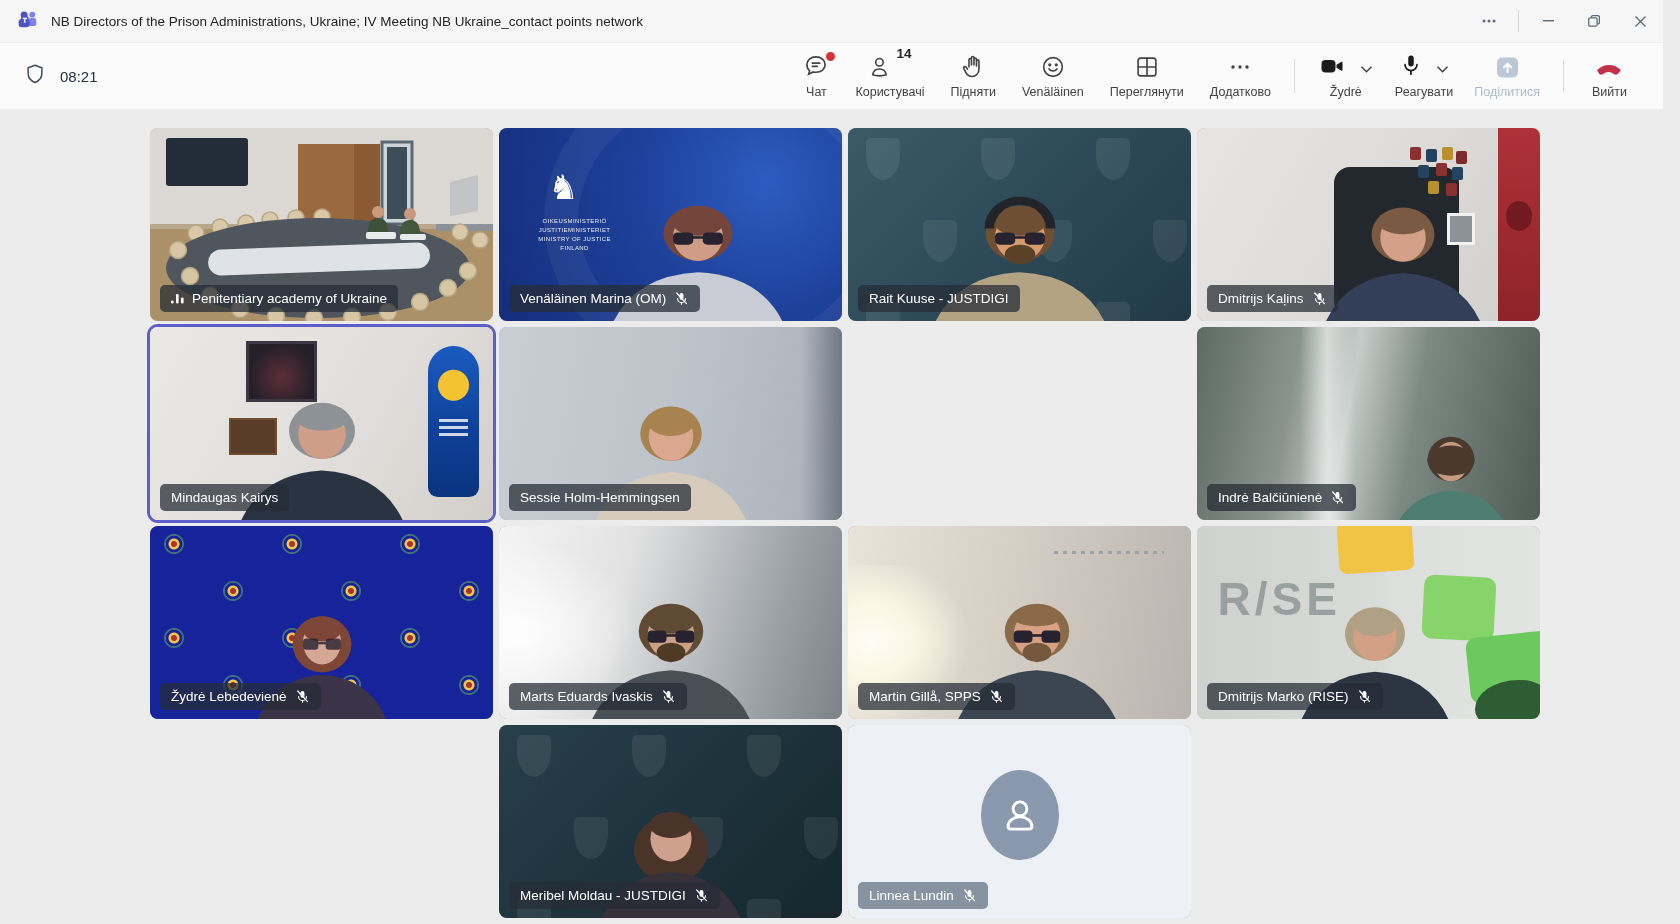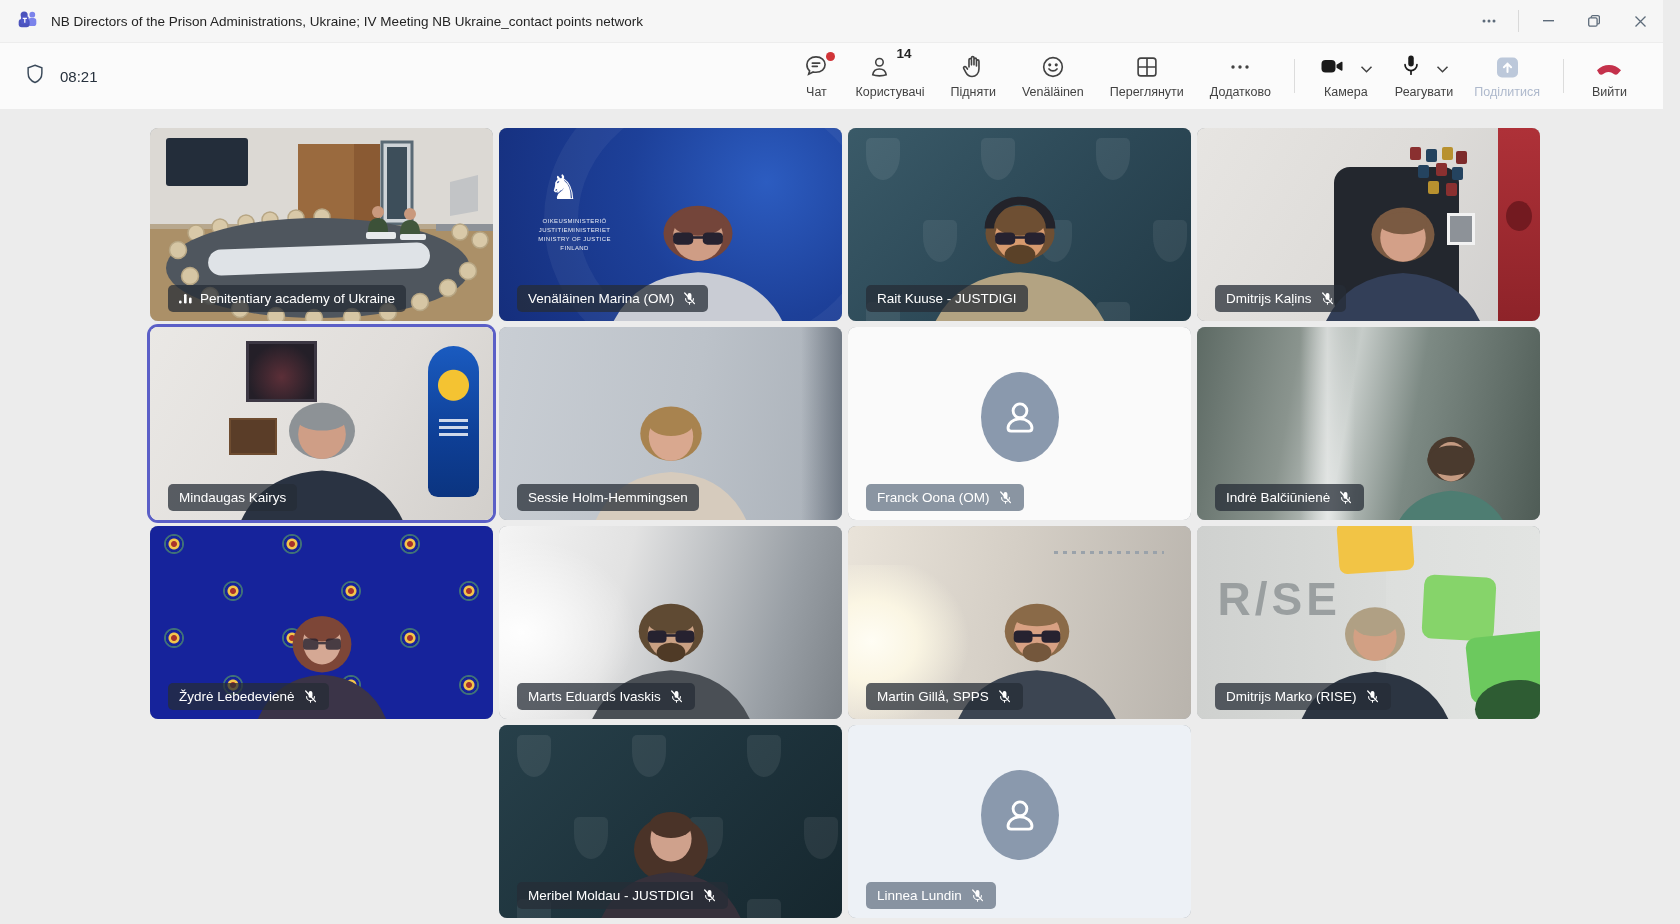--- a/index.html
+++ b/index.html
@@ -46,21 +46,21 @@
   .f-body{fill:var(--shirt,#44505e);}
   .f-haircap,.f-hairback,.f-glasses,.f-beard,.f-phones{transform-box:fill-box;transform-origin:center;}
   .f-glasses{display:none;fill:#262230;}
   .f-beard{display:none;fill:var(--beard,#4f3a26);}
   .f-phones{display:none;stroke:#23232a;stroke-width:5;fill:none;}
 
   
   .avatar{position:absolute;top:50%;left:50%;width:78px;height:90px;margin:-52px 0 0 -39px;border-radius:50%;background:#8a99ad;display:flex;align-items:center;justify-content:center;}
 
   
-  .name-pill{position:absolute;left:18px;bottom:9px;display:flex;align-items:flex-start;gap:8px;background:rgba(38,44,54,.74);color:#fff;font-size:13.5px;padding:6px 11px;border-radius:5px;z-index:5;white-space:nowrap;}
+  .name-pill{position:absolute;left:10px;bottom:9px;display:flex;align-items:flex-start;gap:8px;background:rgba(38,44,54,.74);color:#fff;font-size:13.5px;padding:6px 11px;border-radius:5px;z-index:5;white-space:nowrap;}
   .name-pill.pill-light{background:rgba(118,130,146,.85);}
   .backdrop-text{position:absolute;color:#fff;white-space:pre-line;}
 
   .scene-finland .backdrop{background:radial-gradient(circle at 78% 28%,#2c5cc0 0%,#1d4099 45%,#152e7c 100%);}
   .scene-finland .d2{display:block;right:-18%;top:-35%;width:85%;height:130%;border-radius:50%;border:34px solid rgba(255,255,255,.05);}
   .scene-finland .d1{display:block;left:13%;top:20%;width:40px;height:40px;color:#fff;font-size:34px;line-height:40px;text-align:center;}
   .scene-finland .d1::before{content:"♞";}
   .scene-finland .backdrop-text{left:6%;top:46%;width:110px;font-size:6px;text-align:center;letter-spacing:.4px;color:rgba(255,255,255,.9);line-height:1.5;}
   .scene-finland{--skin:#cf9d85;--hair:#74453a;--shirt:#c9ccd4;}
   .scene-finland .figure{width:230px;height:130px;left:58%;}
@@ -281,21 +281,21 @@
               <rect x="2" y="6" width="14" height="12.5" rx="4" fill="#1b1b1b"></rect>
               <path d="M17 10.8l4.6-2.9a.9.9 0 0 1 1.4.8v7.1a.9.9 0 0 1-1.4.8L17 13.7z" fill="#1b1b1b"></path>
             </svg>
           </span>
           <span class="chev">
             <svg width="13" height="9" viewBox="0 0 13 9" fill="none" stroke="#424242" stroke-width="1.5">
                 <path d="M1.5 1.8l5 5 5-5"></path>
               </svg>
           </span>
         </span>
-        <span class="lbl">Камера</span>
+        <span class="lbl">Žydrė</span>
       </button>
 
       <button class="tbtn device">
         <span class="dev-row">
           <span>
             <svg width="22" height="26" viewBox="0 0 24 26">
               <rect x="9" y="1.5" width="6" height="12" rx="3" fill="#1b1b1b"></rect>
               <path d="M5.5 11.5a6.5 6.5 0 0 0 13 0" stroke="#1b1b1b" stroke-width="1.9" fill="none" stroke-linecap="round"></path>
               <path d="M12 18.4v3.6" stroke="#1b1b1b" stroke-width="1.9" stroke-linecap="round"></path>
             </svg>
@@ -531,240 +531,219 @@
         </g>
       </svg>
 
     </div>
     <div class="name-pill">
 
       <span class="p-name">Sessie Holm-Hemmingsen</span>
 
     </div>
   </div>
-        <div class="tile scene-avatar-a" style="grid-area: 2 / 3;">
+        <div class="tile scene-indre" style="grid-area: 2 / 4;">
+    <div class="backdrop">
+      <div class="deco d1"></div>
+
+      <svg class="figure" viewBox="0 0 120 80" preserveAspectRatio="none">
+        <ellipse class="f-hairback" cx="60" cy="26" rx="18" ry="17"></ellipse>
+        <path class="f-body" d="M16 80 Q28 52 60 50 Q92 52 104 80 Z"></path>
+        <ellipse class="f-head" cx="60" cy="28" rx="13" ry="15"></ellipse>
+        <ellipse class="f-haircap" cx="60" cy="19" rx="13.6" ry="8.5"></ellipse>
+        <path class="f-phones" d="M44 23a16 17 0 0 1 32 0"></path>
+        <ellipse class="f-beard" cx="60" cy="39" rx="8" ry="6"></ellipse>
+        <g class="f-glasses">
+          <rect x="47" y="25.5" width="10.5" height="7.5" rx="2.4"></rect>
+          <rect x="62.5" y="25.5" width="10.5" height="7.5" rx="2.4"></rect>
+          <rect x="56" y="27.8" width="8" height="1.6"></rect>
+        </g>
+      </svg>
+
+    </div>
+    <div class="name-pill">
+
+      <span class="p-name">Indrė Balčiūnienė</span>
+      <svg class="mute-ico" width="15" height="15" viewBox="0 0 20 20">
+        <rect x="7.4" y="2.6" width="5.2" height="9.2" rx="2.6" fill="#fff"></rect>
+        <path d="M4.8 10.2a5.2 5.2 0 0 0 10.4 0" stroke="#fff" stroke-width="1.5" fill="none" stroke-linecap="round"></path>
+        <path d="M10 15.4v2.2" stroke="#fff" stroke-width="1.5" stroke-linecap="round"></path>
+        <path d="M3.6 2.6l13 14.2" stroke="#fff" stroke-width="1.7" stroke-linecap="round"></path>
+      </svg>
+    </div>
+  </div>
+        <div class="tile scene-zydre" style="grid-area: 3 / 1;">
+    <div class="backdrop">
+
+      <svg class="figure" viewBox="0 0 120 80" preserveAspectRatio="none">
+        <ellipse class="f-hairback" cx="60" cy="26" rx="18" ry="17"></ellipse>
+        <path class="f-body" d="M16 80 Q28 52 60 50 Q92 52 104 80 Z"></path>
+        <ellipse class="f-head" cx="60" cy="28" rx="13" ry="15"></ellipse>
+        <ellipse class="f-haircap" cx="60" cy="19" rx="13.6" ry="8.5"></ellipse>
+        <path class="f-phones" d="M44 23a16 17 0 0 1 32 0"></path>
+        <ellipse class="f-beard" cx="60" cy="39" rx="8" ry="6"></ellipse>
+        <g class="f-glasses">
+          <rect x="47" y="25.5" width="10.5" height="7.5" rx="2.4"></rect>
+          <rect x="62.5" y="25.5" width="10.5" height="7.5" rx="2.4"></rect>
+          <rect x="56" y="27.8" width="8" height="1.6"></rect>
+        </g>
+      </svg>
+
+    </div>
+    <div class="name-pill">
+
+      <span class="p-name">Žydrė Lebedevienė</span>
+      <svg class="mute-ico" width="15" height="15" viewBox="0 0 20 20">
+        <rect x="7.4" y="2.6" width="5.2" height="9.2" rx="2.6" fill="#fff"></rect>
+        <path d="M4.8 10.2a5.2 5.2 0 0 0 10.4 0" stroke="#fff" stroke-width="1.5" fill="none" stroke-linecap="round"></path>
+        <path d="M10 15.4v2.2" stroke="#fff" stroke-width="1.5" stroke-linecap="round"></path>
+        <path d="M3.6 2.6l13 14.2" stroke="#fff" stroke-width="1.7" stroke-linecap="round"></path>
+      </svg>
+    </div>
+  </div>
+        <div class="tile scene-marts" style="grid-area: 3 / 2;">
+    <div class="backdrop">
+      <div class="deco d1"></div>
+
+      <svg class="figure" viewBox="0 0 120 80" preserveAspectRatio="none">
+        <ellipse class="f-hairback" cx="60" cy="26" rx="18" ry="17"></ellipse>
+        <path class="f-body" d="M16 80 Q28 52 60 50 Q92 52 104 80 Z"></path>
+        <ellipse class="f-head" cx="60" cy="28" rx="13" ry="15"></ellipse>
+        <ellipse class="f-haircap" cx="60" cy="19" rx="13.6" ry="8.5"></ellipse>
+        <path class="f-phones" d="M44 23a16 17 0 0 1 32 0"></path>
+        <ellipse class="f-beard" cx="60" cy="39" rx="8" ry="6"></ellipse>
+        <g class="f-glasses">
+          <rect x="47" y="25.5" width="10.5" height="7.5" rx="2.4"></rect>
+          <rect x="62.5" y="25.5" width="10.5" height="7.5" rx="2.4"></rect>
+          <rect x="56" y="27.8" width="8" height="1.6"></rect>
+        </g>
+      </svg>
+
+    </div>
+    <div class="name-pill">
+
+      <span class="p-name">Marts Eduards Ivaskis</span>
+      <svg class="mute-ico" width="15" height="15" viewBox="0 0 20 20">
+        <rect x="7.4" y="2.6" width="5.2" height="9.2" rx="2.6" fill="#fff"></rect>
+        <path d="M4.8 10.2a5.2 5.2 0 0 0 10.4 0" stroke="#fff" stroke-width="1.5" fill="none" stroke-linecap="round"></path>
+        <path d="M10 15.4v2.2" stroke="#fff" stroke-width="1.5" stroke-linecap="round"></path>
+        <path d="M3.6 2.6l13 14.2" stroke="#fff" stroke-width="1.7" stroke-linecap="round"></path>
+      </svg>
+    </div>
+  </div>
+        <div class="tile scene-martin" style="grid-area: 3 / 3;">
+    <div class="backdrop">
+      <div class="deco d1"></div>
+      <div class="deco d2"></div>
+
+      <svg class="figure" viewBox="0 0 120 80" preserveAspectRatio="none">
+        <ellipse class="f-hairback" cx="60" cy="26" rx="18" ry="17"></ellipse>
+        <path class="f-body" d="M16 80 Q28 52 60 50 Q92 52 104 80 Z"></path>
+        <ellipse class="f-head" cx="60" cy="28" rx="13" ry="15"></ellipse>
+        <ellipse class="f-haircap" cx="60" cy="19" rx="13.6" ry="8.5"></ellipse>
+        <path class="f-phones" d="M44 23a16 17 0 0 1 32 0"></path>
+        <ellipse class="f-beard" cx="60" cy="39" rx="8" ry="6"></ellipse>
+        <g class="f-glasses">
+          <rect x="47" y="25.5" width="10.5" height="7.5" rx="2.4"></rect>
+          <rect x="62.5" y="25.5" width="10.5" height="7.5" rx="2.4"></rect>
+          <rect x="56" y="27.8" width="8" height="1.6"></rect>
+        </g>
+      </svg>
+
+    </div>
+    <div class="name-pill">
+
+      <span class="p-name">Martin Gillå, SPPS</span>
+      <svg class="mute-ico" width="15" height="15" viewBox="0 0 20 20">
+        <rect x="7.4" y="2.6" width="5.2" height="9.2" rx="2.6" fill="#fff"></rect>
+        <path d="M4.8 10.2a5.2 5.2 0 0 0 10.4 0" stroke="#fff" stroke-width="1.5" fill="none" stroke-linecap="round"></path>
+        <path d="M10 15.4v2.2" stroke="#fff" stroke-width="1.5" stroke-linecap="round"></path>
+        <path d="M3.6 2.6l13 14.2" stroke="#fff" stroke-width="1.7" stroke-linecap="round"></path>
+      </svg>
+    </div>
+  </div>
+        <div class="tile scene-rise" style="grid-area: 3 / 4;">
+    <div class="backdrop">
+      <div class="deco d1"></div>
+      <div class="deco d2"></div>
+      <div class="deco d3"></div>
+      <div class="deco d4"></div>
+      <div class="backdrop-text">R/SE</div>
+      <svg class="figure" viewBox="0 0 120 80" preserveAspectRatio="none">
+        <ellipse class="f-hairback" cx="60" cy="26" rx="18" ry="17"></ellipse>
+        <path class="f-body" d="M16 80 Q28 52 60 50 Q92 52 104 80 Z"></path>
+        <ellipse class="f-head" cx="60" cy="28" rx="13" ry="15"></ellipse>
+        <ellipse class="f-haircap" cx="60" cy="19" rx="13.6" ry="8.5"></ellipse>
+        <path class="f-phones" d="M44 23a16 17 0 0 1 32 0"></path>
+        <ellipse class="f-beard" cx="60" cy="39" rx="8" ry="6"></ellipse>
+        <g class="f-glasses">
+          <rect x="47" y="25.5" width="10.5" height="7.5" rx="2.4"></rect>
+          <rect x="62.5" y="25.5" width="10.5" height="7.5" rx="2.4"></rect>
+          <rect x="56" y="27.8" width="8" height="1.6"></rect>
+        </g>
+      </svg>
+
+    </div>
+    <div class="name-pill">
+
+      <span class="p-name">Dmitrijs Marko (RISE)</span>
+      <svg class="mute-ico" width="15" height="15" viewBox="0 0 20 20">
+        <rect x="7.4" y="2.6" width="5.2" height="9.2" rx="2.6" fill="#fff"></rect>
+        <path d="M4.8 10.2a5.2 5.2 0 0 0 10.4 0" stroke="#fff" stroke-width="1.5" fill="none" stroke-linecap="round"></path>
+        <path d="M10 15.4v2.2" stroke="#fff" stroke-width="1.5" stroke-linecap="round"></path>
+        <path d="M3.6 2.6l13 14.2" stroke="#fff" stroke-width="1.7" stroke-linecap="round"></path>
+      </svg>
+    </div>
+  </div>
+        <div class="tile scene-crest-dark" style="grid-area: 4 / 2;">
+    <div class="backdrop">
+      <div class="deco d1"></div>
+
+      <svg class="figure" viewBox="0 0 120 80" preserveAspectRatio="none">
+        <ellipse class="f-hairback" cx="60" cy="26" rx="18" ry="17"></ellipse>
+        <path class="f-body" d="M16 80 Q28 52 60 50 Q92 52 104 80 Z"></path>
+        <ellipse class="f-head" cx="60" cy="28" rx="13" ry="15"></ellipse>
+        <ellipse class="f-haircap" cx="60" cy="19" rx="13.6" ry="8.5"></ellipse>
+        <path class="f-phones" d="M44 23a16 17 0 0 1 32 0"></path>
+        <ellipse class="f-beard" cx="60" cy="39" rx="8" ry="6"></ellipse>
+        <g class="f-glasses">
+          <rect x="47" y="25.5" width="10.5" height="7.5" rx="2.4"></rect>
+          <rect x="62.5" y="25.5" width="10.5" height="7.5" rx="2.4"></rect>
+          <rect x="56" y="27.8" width="8" height="1.6"></rect>
+        </g>
+      </svg>
+
+    </div>
+    <div class="name-pill">
+
+      <span class="p-name">Meribel Moldau - JUSTDIGI</span>
+      <svg class="mute-ico" width="15" height="15" viewBox="0 0 20 20">
+        <rect x="7.4" y="2.6" width="5.2" height="9.2" rx="2.6" fill="#fff"></rect>
+        <path d="M4.8 10.2a5.2 5.2 0 0 0 10.4 0" stroke="#fff" stroke-width="1.5" fill="none" stroke-linecap="round"></path>
+        <path d="M10 15.4v2.2" stroke="#fff" stroke-width="1.5" stroke-linecap="round"></path>
+        <path d="M3.6 2.6l13 14.2" stroke="#fff" stroke-width="1.7" stroke-linecap="round"></path>
+      </svg>
+    </div>
+  </div>
+        <div class="tile scene-avatar-b" style="grid-area: 4 / 3;">
     <div class="backdrop">
 
       <div class="avatar">
         <svg viewBox="0 0 48 48" width="46" height="46">
           <circle cx="24" cy="17.5" r="7.2" fill="none" stroke="#fff" stroke-width="3"></circle>
           <path d="M11.5 35.5a12.5 9.5 0 0 1 25 0q0 3.2-3.2 3.2h-18.6q-3.2 0-3.2-3.2z" fill="none" stroke="#fff" stroke-width="3"></path>
         </svg>
       </div>
     </div>
     <div class="name-pill pill-light">
 
-      <span class="p-name">Franck Oona (OM)</span>
-      <svg class="mute-ico" width="15" height="15" viewBox="0 0 20 20">
-        <rect x="7.4" y="2.6" width="5.2" height="9.2" rx="2.6" fill="#fff"></rect>
-        <path d="M4.8 10.2a5.2 5.2 0 0 0 10.4 0" stroke="#fff" stroke-width="1.5" fill="none" stroke-linecap="round"></path>
-        <path d="M10 15.4v2.2" stroke="#fff" stroke-width="1.5" stroke-linecap="round"></path>
-        <path d="M3.6 2.6l13 14.2" stroke="#fff" stroke-width="1.7" stroke-linecap="round"></path>
-      </svg>
-    </div>
-  </div>
-        <div class="tile scene-indre" style="grid-area: 2 / 4;">
-    <div class="backdrop">
-      <div class="deco d1"></div>
-
-      <svg class="figure" viewBox="0 0 120 80" preserveAspectRatio="none">
-        <ellipse class="f-hairback" cx="60" cy="26" rx="18" ry="17"></ellipse>
-        <path class="f-body" d="M16 80 Q28 52 60 50 Q92 52 104 80 Z"></path>
-        <ellipse class="f-head" cx="60" cy="28" rx="13" ry="15"></ellipse>
-        <ellipse class="f-haircap" cx="60" cy="19" rx="13.6" ry="8.5"></ellipse>
-        <path class="f-phones" d="M44 23a16 17 0 0 1 32 0"></path>
-        <ellipse class="f-beard" cx="60" cy="39" rx="8" ry="6"></ellipse>
-        <g class="f-glasses">
-          <rect x="47" y="25.5" width="10.5" height="7.5" rx="2.4"></rect>
-          <rect x="62.5" y="25.5" width="10.5" height="7.5" rx="2.4"></rect>
-          <rect x="56" y="27.8" width="8" height="1.6"></rect>
-        </g>
-      </svg>
-
-    </div>
-    <div class="name-pill">
-
-      <span class="p-name">Indrė Balčiūnienė</span>
-      <svg class="mute-ico" width="15" height="15" viewBox="0 0 20 20">
-        <rect x="7.4" y="2.6" width="5.2" height="9.2" rx="2.6" fill="#fff"></rect>
-        <path d="M4.8 10.2a5.2 5.2 0 0 0 10.4 0" stroke="#fff" stroke-width="1.5" fill="none" stroke-linecap="round"></path>
-        <path d="M10 15.4v2.2" stroke="#fff" stroke-width="1.5" stroke-linecap="round"></path>
-        <path d="M3.6 2.6l13 14.2" stroke="#fff" stroke-width="1.7" stroke-linecap="round"></path>
-      </svg>
-    </div>
-  </div>
-        <div class="tile scene-zydre" style="grid-area: 3 / 1;">
-    <div class="backdrop">
-
-      <svg class="figure" viewBox="0 0 120 80" preserveAspectRatio="none">
-        <ellipse class="f-hairback" cx="60" cy="26" rx="18" ry="17"></ellipse>
-        <path class="f-body" d="M16 80 Q28 52 60 50 Q92 52 104 80 Z"></path>
-        <ellipse class="f-head" cx="60" cy="28" rx="13" ry="15"></ellipse>
-        <ellipse class="f-haircap" cx="60" cy="19" rx="13.6" ry="8.5"></ellipse>
-        <path class="f-phones" d="M44 23a16 17 0 0 1 32 0"></path>
-        <ellipse class="f-beard" cx="60" cy="39" rx="8" ry="6"></ellipse>
-        <g class="f-glasses">
-          <rect x="47" y="25.5" width="10.5" height="7.5" rx="2.4"></rect>
-          <rect x="62.5" y="25.5" width="10.5" height="7.5" rx="2.4"></rect>
-          <rect x="56" y="27.8" width="8" height="1.6"></rect>
-        </g>
-      </svg>
-
-    </div>
-    <div class="name-pill">
-
-      <span class="p-name">Žydrė Lebedevienė</span>
-      <svg class="mute-ico" width="15" height="15" viewBox="0 0 20 20">
-        <rect x="7.4" y="2.6" width="5.2" height="9.2" rx="2.6" fill="#fff"></rect>
-        <path d="M4.8 10.2a5.2 5.2 0 0 0 10.4 0" stroke="#fff" stroke-width="1.5" fill="none" stroke-linecap="round"></path>
-        <path d="M10 15.4v2.2" stroke="#fff" stroke-width="1.5" stroke-linecap="round"></path>
-        <path d="M3.6 2.6l13 14.2" stroke="#fff" stroke-width="1.7" stroke-linecap="round"></path>
-      </svg>
-    </div>
-  </div>
-        <div class="tile scene-marts" style="grid-area: 3 / 2;">
-    <div class="backdrop">
-      <div class="deco d1"></div>
-
-      <svg class="figure" viewBox="0 0 120 80" preserveAspectRatio="none">
-        <ellipse class="f-hairback" cx="60" cy="26" rx="18" ry="17"></ellipse>
-        <path class="f-body" d="M16 80 Q28 52 60 50 Q92 52 104 80 Z"></path>
-        <ellipse class="f-head" cx="60" cy="28" rx="13" ry="15"></ellipse>
-        <ellipse class="f-haircap" cx="60" cy="19" rx="13.6" ry="8.5"></ellipse>
-        <path class="f-phones" d="M44 23a16 17 0 0 1 32 0"></path>
-        <ellipse class="f-beard" cx="60" cy="39" rx="8" ry="6"></ellipse>
-        <g class="f-glasses">
-          <rect x="47" y="25.5" width="10.5" height="7.5" rx="2.4"></rect>
-          <rect x="62.5" y="25.5" width="10.5" height="7.5" rx="2.4"></rect>
-          <rect x="56" y="27.8" width="8" height="1.6"></rect>
-        </g>
-      </svg>
-
-    </div>
-    <div class="name-pill">
-
-      <span class="p-name">Marts Eduards Ivaskis</span>
-      <svg class="mute-ico" width="15" height="15" viewBox="0 0 20 20">
-        <rect x="7.4" y="2.6" width="5.2" height="9.2" rx="2.6" fill="#fff"></rect>
-        <path d="M4.8 10.2a5.2 5.2 0 0 0 10.4 0" stroke="#fff" stroke-width="1.5" fill="none" stroke-linecap="round"></path>
-        <path d="M10 15.4v2.2" stroke="#fff" stroke-width="1.5" stroke-linecap="round"></path>
-        <path d="M3.6 2.6l13 14.2" stroke="#fff" stroke-width="1.7" stroke-linecap="round"></path>
-      </svg>
-    </div>
-  </div>
-        <div class="tile scene-martin" style="grid-area: 3 / 3;">
-    <div class="backdrop">
-      <div class="deco d1"></div>
-      <div class="deco d2"></div>
-
-      <svg class="figure" viewBox="0 0 120 80" preserveAspectRatio="none">
-        <ellipse class="f-hairback" cx="60" cy="26" rx="18" ry="17"></ellipse>
-        <path class="f-body" d="M16 80 Q28 52 60 50 Q92 52 104 80 Z"></path>
-        <ellipse class="f-head" cx="60" cy="28" rx="13" ry="15"></ellipse>
-        <ellipse class="f-haircap" cx="60" cy="19" rx="13.6" ry="8.5"></ellipse>
-        <path class="f-phones" d="M44 23a16 17 0 0 1 32 0"></path>
-        <ellipse class="f-beard" cx="60" cy="39" rx="8" ry="6"></ellipse>
-        <g class="f-glasses">
-          <rect x="47" y="25.5" width="10.5" height="7.5" rx="2.4"></rect>
-          <rect x="62.5" y="25.5" width="10.5" height="7.5" rx="2.4"></rect>
-          <rect x="56" y="27.8" width="8" height="1.6"></rect>
-        </g>
-      </svg>
-
-    </div>
-    <div class="name-pill">
-
-      <span class="p-name">Martin Gillå, SPPS</span>
-      <svg class="mute-ico" width="15" height="15" viewBox="0 0 20 20">
-        <rect x="7.4" y="2.6" width="5.2" height="9.2" rx="2.6" fill="#fff"></rect>
-        <path d="M4.8 10.2a5.2 5.2 0 0 0 10.4 0" stroke="#fff" stroke-width="1.5" fill="none" stroke-linecap="round"></path>
-        <path d="M10 15.4v2.2" stroke="#fff" stroke-width="1.5" stroke-linecap="round"></path>
-        <path d="M3.6 2.6l13 14.2" stroke="#fff" stroke-width="1.7" stroke-linecap="round"></path>
-      </svg>
-    </div>
-  </div>
-        <div class="tile scene-rise" style="grid-area: 3 / 4;">
-    <div class="backdrop">
-      <div class="deco d1"></div>
-      <div class="deco d2"></div>
-      <div class="deco d3"></div>
-      <div class="deco d4"></div>
-      <div class="backdrop-text">R/SE</div>
-      <svg class="figure" viewBox="0 0 120 80" preserveAspectRatio="none">
-        <ellipse class="f-hairback" cx="60" cy="26" rx="18" ry="17"></ellipse>
-        <path class="f-body" d="M16 80 Q28 52 60 50 Q92 52 104 80 Z"></path>
-        <ellipse class="f-head" cx="60" cy="28" rx="13" ry="15"></ellipse>
-        <ellipse class="f-haircap" cx="60" cy="19" rx="13.6" ry="8.5"></ellipse>
-        <path class="f-phones" d="M44 23a16 17 0 0 1 32 0"></path>
-        <ellipse class="f-beard" cx="60" cy="39" rx="8" ry="6"></ellipse>
-        <g class="f-glasses">
-          <rect x="47" y="25.5" width="10.5" height="7.5" rx="2.4"></rect>
-          <rect x="62.5" y="25.5" width="10.5" height="7.5" rx="2.4"></rect>
-          <rect x="56" y="27.8" width="8" height="1.6"></rect>
-        </g>
-      </svg>
-
-    </div>
-    <div class="name-pill">
-
-      <span class="p-name">Dmitrijs Marko (RISE)</span>
-      <svg class="mute-ico" width="15" height="15" viewBox="0 0 20 20">
-        <rect x="7.4" y="2.6" width="5.2" height="9.2" rx="2.6" fill="#fff"></rect>
-        <path d="M4.8 10.2a5.2 5.2 0 0 0 10.4 0" stroke="#fff" stroke-width="1.5" fill="none" stroke-linecap="round"></path>
-        <path d="M10 15.4v2.2" stroke="#fff" stroke-width="1.5" stroke-linecap="round"></path>
-        <path d="M3.6 2.6l13 14.2" stroke="#fff" stroke-width="1.7" stroke-linecap="round"></path>
-      </svg>
-    </div>
-  </div>
-        <div class="tile scene-crest-dark" style="grid-area: 4 / 2;">
-    <div class="backdrop">
-      <div class="deco d1"></div>
-
-      <svg class="figure" viewBox="0 0 120 80" preserveAspectRatio="none">
-        <ellipse class="f-hairback" cx="60" cy="26" rx="18" ry="17"></ellipse>
-        <path class="f-body" d="M16 80 Q28 52 60 50 Q92 52 104 80 Z"></path>
-        <ellipse class="f-head" cx="60" cy="28" rx="13" ry="15"></ellipse>
-        <ellipse class="f-haircap" cx="60" cy="19" rx="13.6" ry="8.5"></ellipse>
-        <path class="f-phones" d="M44 23a16 17 0 0 1 32 0"></path>
-        <ellipse class="f-beard" cx="60" cy="39" rx="8" ry="6"></ellipse>
-        <g class="f-glasses">
-          <rect x="47" y="25.5" width="10.5" height="7.5" rx="2.4"></rect>
-          <rect x="62.5" y="25.5" width="10.5" height="7.5" rx="2.4"></rect>
-          <rect x="56" y="27.8" width="8" height="1.6"></rect>
-        </g>
-      </svg>
-
-    </div>
-    <div class="name-pill">
-
-      <span class="p-name">Meribel Moldau - JUSTDIGI</span>
-      <svg class="mute-ico" width="15" height="15" viewBox="0 0 20 20">
-        <rect x="7.4" y="2.6" width="5.2" height="9.2" rx="2.6" fill="#fff"></rect>
-        <path d="M4.8 10.2a5.2 5.2 0 0 0 10.4 0" stroke="#fff" stroke-width="1.5" fill="none" stroke-linecap="round"></path>
-        <path d="M10 15.4v2.2" stroke="#fff" stroke-width="1.5" stroke-linecap="round"></path>
-        <path d="M3.6 2.6l13 14.2" stroke="#fff" stroke-width="1.7" stroke-linecap="round"></path>
-      </svg>
-    </div>
-  </div>
-        <div class="tile scene-avatar-b" style="grid-area: 4 / 3;">
-    <div class="backdrop">
-
-      <div class="avatar">
-        <svg viewBox="0 0 48 48" width="46" height="46">
-          <circle cx="24" cy="17.5" r="7.2" fill="none" stroke="#fff" stroke-width="3"></circle>
-          <path d="M11.5 35.5a12.5 9.5 0 0 1 25 0q0 3.2-3.2 3.2h-18.6q-3.2 0-3.2-3.2z" fill="none" stroke="#fff" stroke-width="3"></path>
-        </svg>
+      <span class="p-name">Linnea Lundin</span>
+      <svg class="mute-ico" width="15" height="15" viewBox="0 0 20 20">
+        <rect x="7.4" y="2.6" width="5.2" height="9.2" rx="2.6" fill="#fff"></rect>
+        <path d="M4.8 10.2a5.2 5.2 0 0 0 10.4 0" stroke="#fff" stroke-width="1.5" fill="none" stroke-linecap="round"></path>
+        <path d="M10 15.4v2.2" stroke="#fff" stroke-width="1.5" stroke-linecap="round"></path>
+        <path d="M3.6 2.6l13 14.2" stroke="#fff" stroke-width="1.7" stroke-linecap="round"></path>
+      </svg>
+    </div>
+  </div>
       </div>
-    </div>
-    <div class="name-pill pill-light">
-
-      <span class="p-name">Linnea Lundin</span>
-      <svg class="mute-ico" width="15" height="15" viewBox="0 0 20 20">
-        <rect x="7.4" y="2.6" width="5.2" height="9.2" rx="2.6" fill="#fff"></rect>
-        <path d="M4.8 10.2a5.2 5.2 0 0 0 10.4 0" stroke="#fff" stroke-width="1.5" fill="none" stroke-linecap="round"></path>
-        <path d="M10 15.4v2.2" stroke="#fff" stroke-width="1.5" stroke-linecap="round"></path>
-        <path d="M3.6 2.6l13 14.2" stroke="#fff" stroke-width="1.7" stroke-linecap="round"></path>
-      </svg>
-    </div>
-  </div>
-      </div>
   </div>
 </div>
 
 </body></html>

